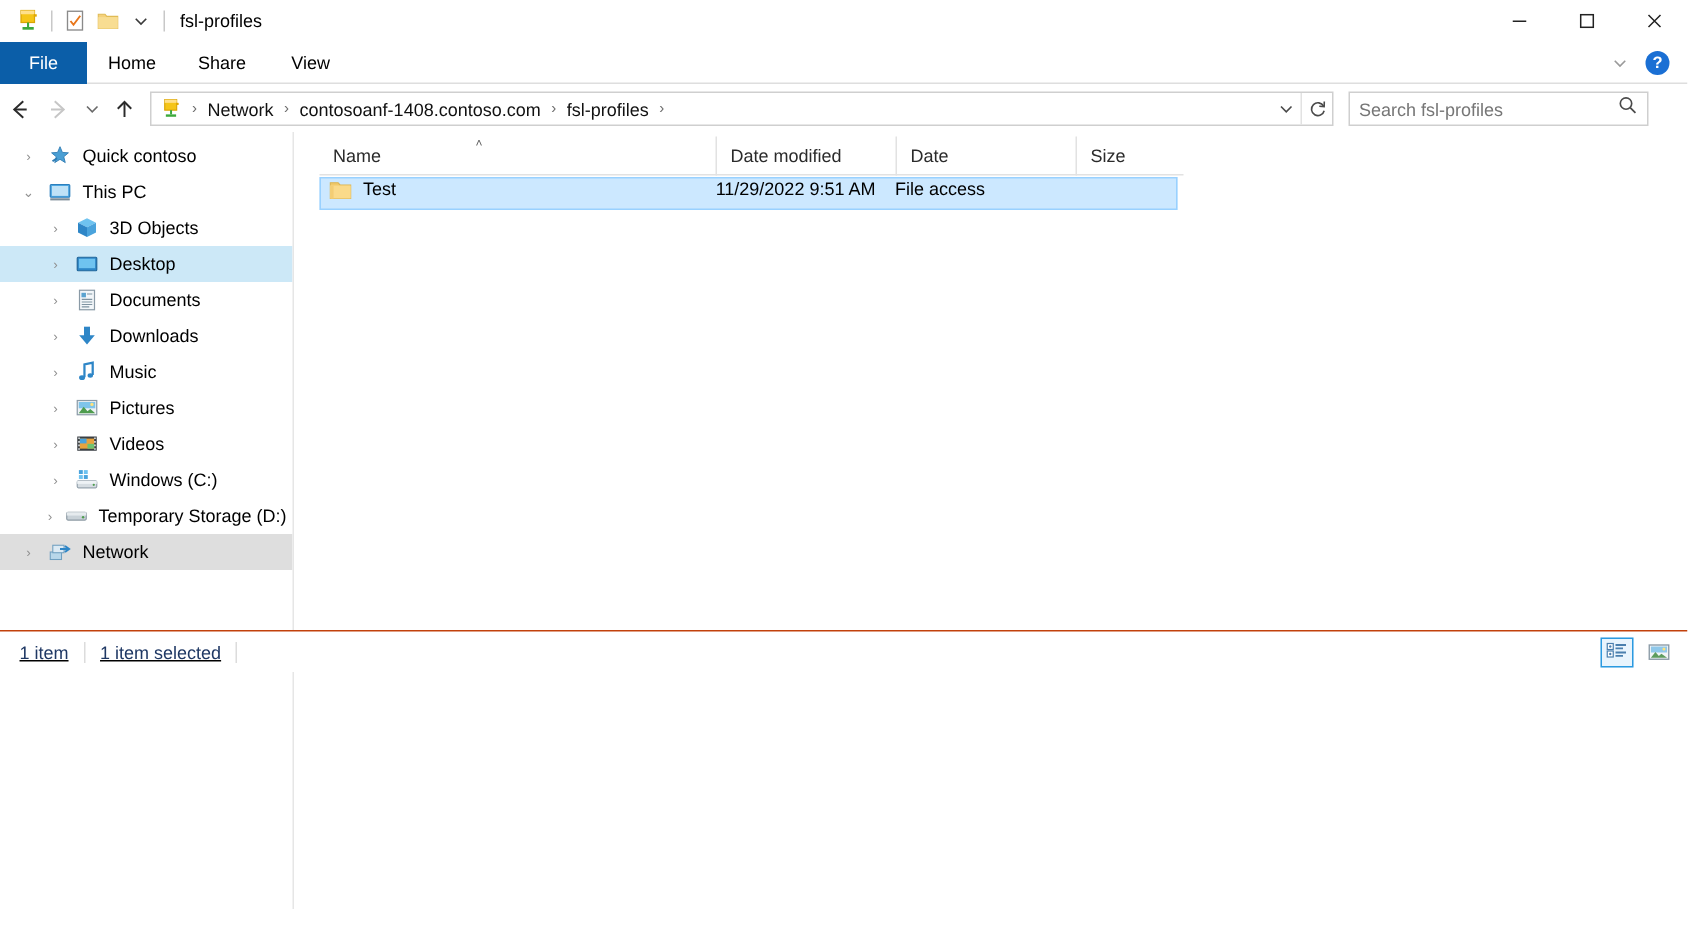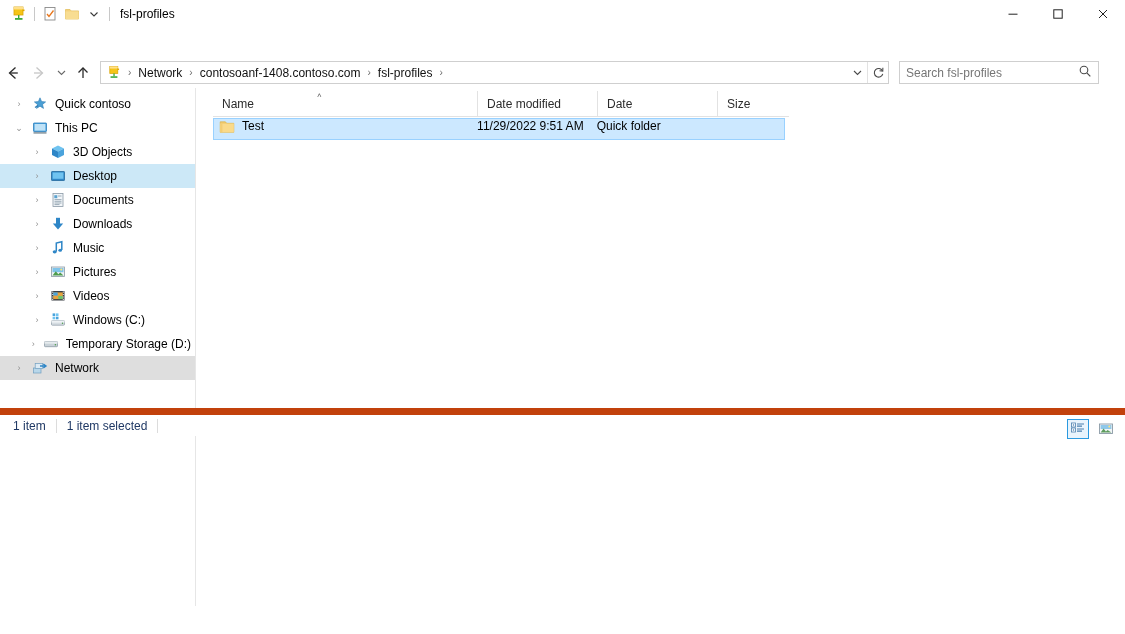--- a/index.html
+++ b/index.html
@@ -128,22 +128,22 @@
   .filerow {
     height: 22px; display: flex; align-items: center;
     background: #cce8ff; border: 1px solid #99d1ff; font-size: 12px; color: #000;
   }
   .cell { display: flex; align-items: flex-start; height: 100%; overflow: hidden; white-space: nowrap; }
   .cell.name { padding-left: 5px; }
   .folder-ico { width: 16px; height: 16px; margin-right: 7px; flex: 0 0 16px; }
 
   
   .statusbar {
-    position: absolute; bottom: 12px; left: 0; width: 1125px; height: 28px;
-    border-top: 7px solid #c2410c; background: #fff; display: flex; align-items: center;
+    position: absolute; bottom: 0; left: 0; width: 1125px; height: 28px;
+    border-top: 1px solid #c2410c; background: #fff; display: flex; align-items: center; text-decoration: underline;
   }
   .status-text { font-size: 12px; color: #1f3864; margin-left: 13px; }
   .status-sep { width: 1px; height: 14px; background: #dcdcdc; margin: 0 10px; }
   .viewbtns { position: absolute; right: 8px; top: 4px; display: flex; gap: 6px; }
   .viewbtn {
     width: 22px; height: 20px; display: flex; align-items: center; justify-content: center;
   }
   .viewbtn.active { border: 1px solid #2b9ae0; background: #e8f4fd; }
 </style>
 </head>
@@ -203,20 +203,35 @@
           </svg>
       </div>
       <div>
         <svg width="12" height="12" viewBox="0 0 12 12">
             <path d="M2 2 L10 10 M10 2 L2 10" stroke="#222" stroke-width="1"></path>
           </svg>
       </div>
     </div>
   </div>
 
+  <div class="ribbon">
+    <div class="tab file">File</div>
+    <div class="tab">Home</div>
+    <div class="tab">Share</div>
+    <div class="tab">View</div>
+
+    <div class="ribbon-right">
+      <div class="chev-down">
+        <svg width="12" height="12" viewBox="0 0 12 12">
+          <path d="M2.5 4.5 L6 8 L9.5 4.5" fill="none" stroke="#9a9a9a" stroke-width="1.1"></path>
+        </svg>
+      </div>
+      <div class="help-circle">?</div>
+    </div>
+  </div>
 
   <div class="addrbar">
     <div class="nav-btn">
       <svg width="16" height="16" viewBox="0 0 16 16">
         <path d="M10.5 2.5 L4.5 8 L10.5 13.5" fill="none" stroke="#2b2b2b" stroke-width="1.3"></path>
         <path d="M4.8 8 h8" stroke="#2b2b2b" stroke-width="1.3"></path>
       </svg>
     </div>
     <div class="nav-btn disabled">
       <svg width="16" height="16" viewBox="0 0 16 16">
@@ -461,21 +476,21 @@
             <span class="folder-ico">
               <svg width="16" height="16" viewBox="0 0 16 16">
                 <path d="M1.2 2.8 h5.2 l1.3 1.5 h7.1 v9 h-13.6 z" fill="#f0c96a" stroke="#dbb34f" stroke-width="0.7"></path>
                 <path d="M1.2 4.6 h13.6 v8.7 h-13.6 z" fill="#fada8a"></path>
                 <path d="M1.2 4.6 h2.2 v8.7 h-2.2 z" fill="#f3cd74"></path>
               </svg>
             </span>
             <span>Test</span>
           </div>
           <div class="cell" style="width:120px">11/29/2022 9:51 AM</div>
-          <div class="cell" style="width:120px">Quick folder</div>
+          <div class="cell" style="width:120px">File access</div>
           <div class="cell" style="width:68px"></div>
         </div>
       </div>
 
     </div>
   </div>
 
   <div class="statusbar">
     <span class="status-text">1 item</span>
     <span class="status-sep"></span>

